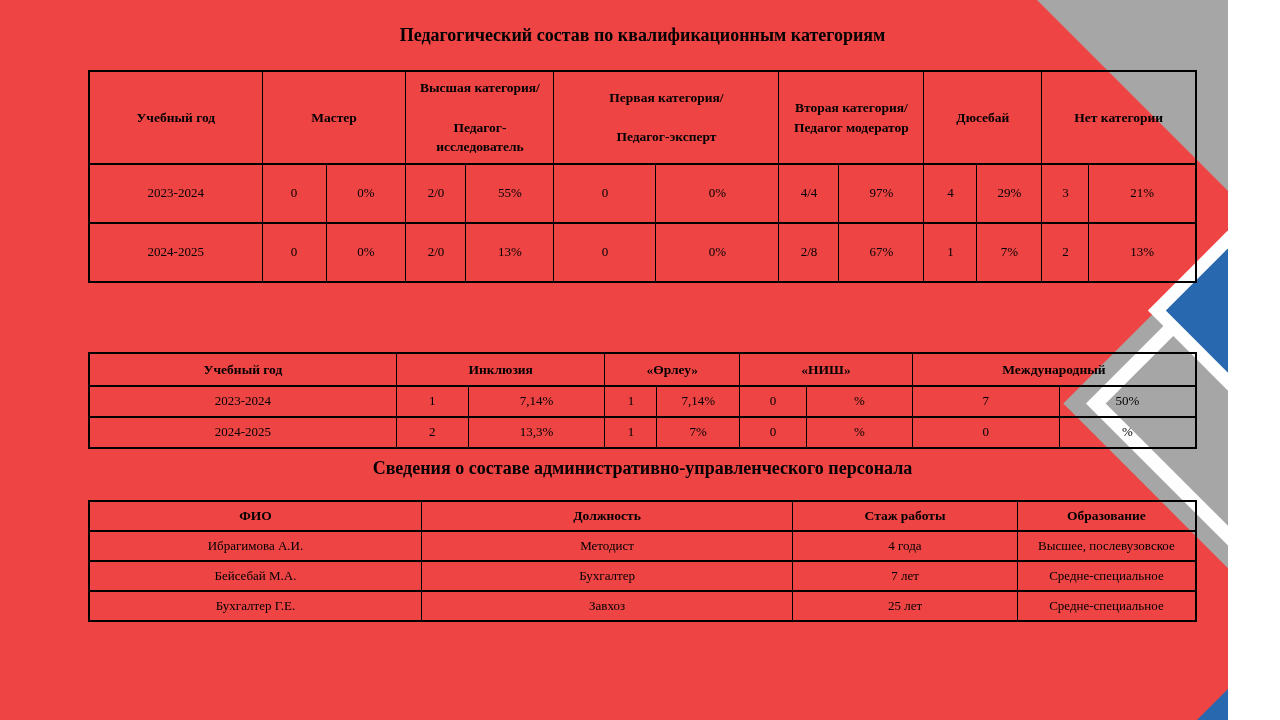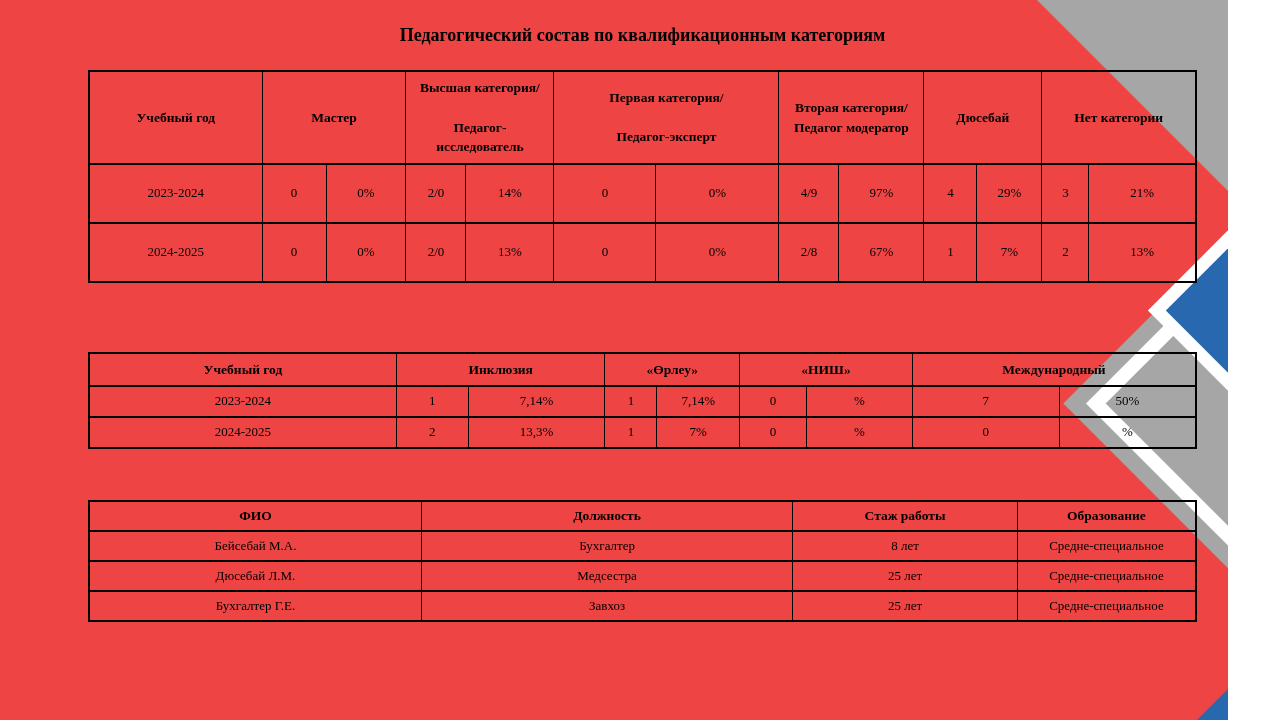--- a/index.html
+++ b/index.html
@@ -100,24 +100,24 @@
             <th colspan="2">Дюсебай</th>
             <th colspan="2">Нет категории</th>
           </tr>
         </thead>
         <tbody>
           <tr>
             <td>2023-2024</td>
             <td>0</td>
             <td>0%</td>
             <td>2/0</td>
-            <td>14%</td>
-            <td>0</td>
-            <td>0%</td>
-            <td>4/9</td>
+            <td>55%</td>
+            <td>0</td>
+            <td>0%</td>
+            <td>4/4</td>
             <td>97%</td>
             <td>4</td>
             <td>29%</td>
             <td>3</td>
             <td>21%</td>
           </tr>
           <tr>
             <td>2024-2025</td>
             <td>0</td>
             <td>0%</td>
@@ -179,48 +179,49 @@
             <td>7%</td>
             <td>0</td>
             <td>%</td>
             <td>0</td>
             <td>%</td>
           </tr>
         </tbody>
       </table>
     </div>
 
+  <h1 class="sec-title" style="top:458px">Сведения о составе административно-управленческого персонала</h1>
 
   <div class="tbl-wrap" style="top:500px">
       <table class="t3">
         <colgroup>
           <col style="width: 30.03%;">
           <col style="width: 33.54%;">
           <col style="width: 20.29%;">
           <col style="width: 16.14%;">
         </colgroup>
         <thead>
           <tr>
             <th colspan="1">ФИО</th>
             <th colspan="1">Должность</th>
             <th colspan="1">Стаж работы</th>
             <th colspan="1">Образование</th>
           </tr>
         </thead>
         <tbody>
           <tr>
+            <td>Ибрагимова А.И.</td>
+            <td>Методист</td>
+            <td>4 года</td>
+            <td>Высшее, послевузовское</td>
+          </tr>
+          <tr>
             <td>Бейсебай М.А.</td>
             <td>Бухгалтер</td>
-            <td>8 лет</td>
-            <td>Средне-специальное</td>
-          </tr>
-          <tr>
-            <td>Дюсебай Л.М.</td>
-            <td>Медсестра</td>
-            <td>25 лет</td>
+            <td>7 лет</td>
             <td>Средне-специальное</td>
           </tr>
           <tr>
             <td>Бухгалтер Г.Е.</td>
             <td>Завхоз</td>
             <td>25 лет</td>
             <td>Средне-специальное</td>
           </tr>
         </tbody>
       </table>

